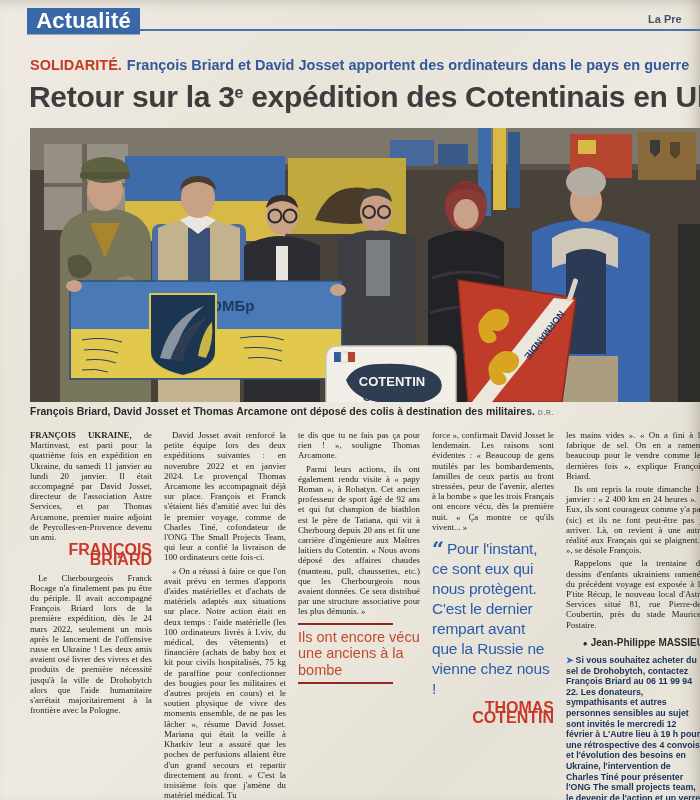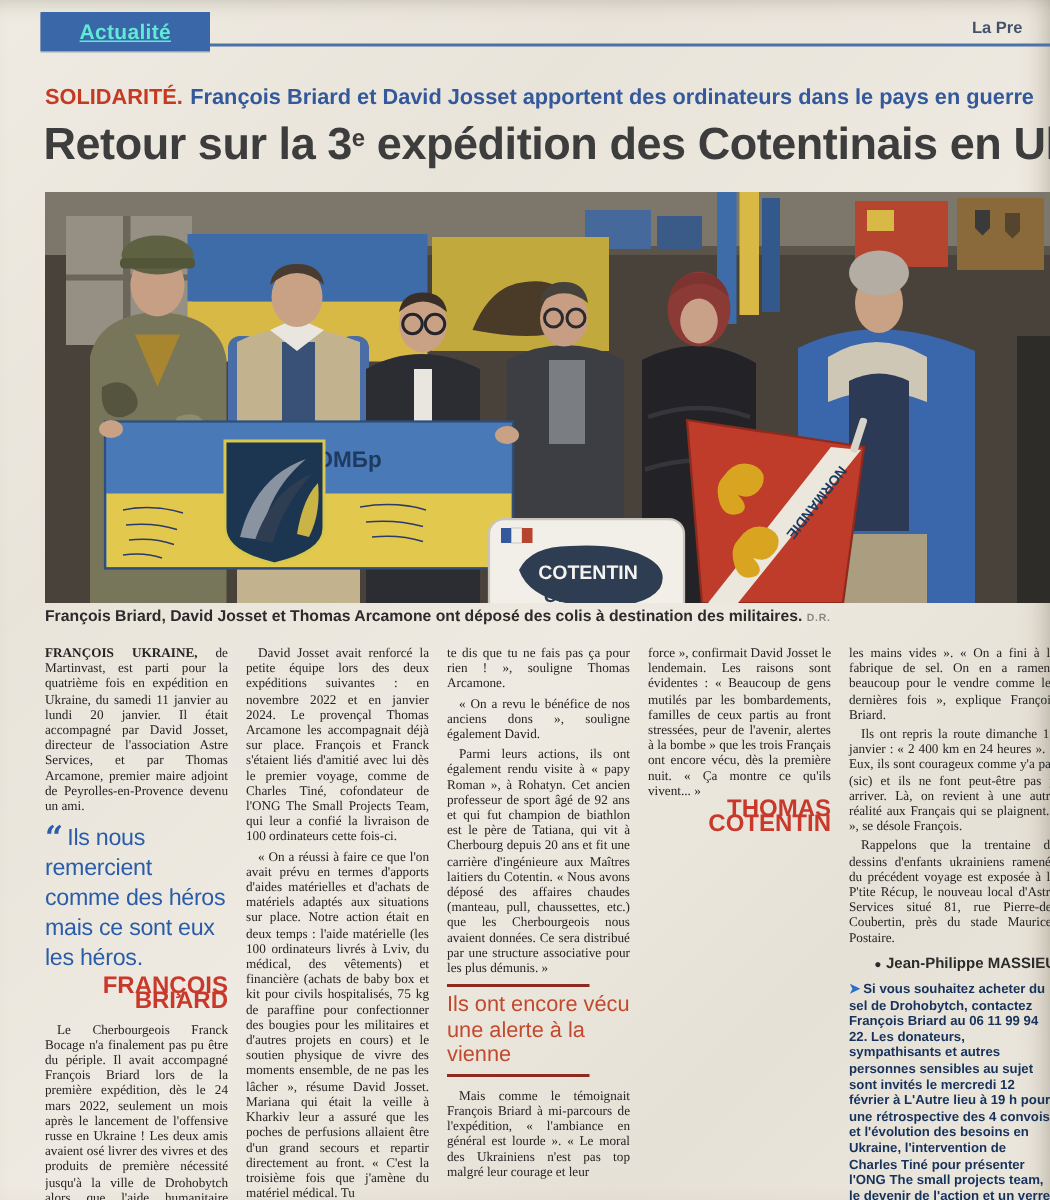--- a/index.html
+++ b/index.html
@@ -5,21 +5,21 @@
   html,body{margin:0;padding:0;}
   body{background:#b7b2a8;font-family:"Liberation Sans",sans-serif;}
   #page{
     position:relative;width:700px;height:800px;margin:0 auto;
     background:linear-gradient(135deg,#efebe2 0%,#e9e4da 28%,#efeae1 55%,#e6e1d6 80%,#ece7dd 100%);
     overflow:hidden;box-shadow:inset -14px 0 18px -12px rgba(90,80,60,.35), inset 0 10px 14px -10px rgba(120,110,90,.30);
   }
   
   .section-box{position:absolute;left:27px;top:8px;width:113px;height:26px;background:#3a67a8;
     display:flex;align-items:center;justify-content:center;box-shadow:0 1px 0 rgba(40,60,100,.4);}
-  .section-box span{color:#5eead4;font-weight:bold;font-size:14px;letter-spacing:.2px;text-decoration:underline;}
+  .section-box span{color:#ffffff;font-weight:bold;font-size:22px;letter-spacing:.2px;}
   .header-rule{position:absolute;left:140px;top:29px;width:575px;height:2px;background:#4a72a8;}
   .masthead{position:absolute;left:648px;top:13px;width:60px;font-size:11px;font-weight:bold;color:#44526b;white-space:nowrap;}
   
   .kicker{position:absolute;left:30px;top:57px;width:680px;font-size:14.5px;font-weight:bold;white-space:nowrap;}
   .kicker .tag{color:#c43a22;margin-right:5px;}
   .kicker .rest{color:#33589b;}
   .headline{position:absolute;left:29px;top:80px;width:680px;font-size:30px;font-weight:bold;color:#3d3d3d;letter-spacing:-.3px;white-space:nowrap;}
   .headline sup{font-size:16px;vertical-align:9px;}
   
   .photo{position:absolute;left:30px;top:128px;width:670px;height:274px;background:#453f38;overflow:hidden;}
@@ -197,44 +197,42 @@
   </div>
   <div class="caption">
     <span>François Briard, David Josset et Thomas Arcamone ont déposé des colis à destination des militaires.</span>
     <span class="credit">D.R.</span>
   </div>
 
   <div class="cols">
 
     <div class="col">
       <p><span class="lead-bold">FRANÇOIS UKRAINE,</span><span> de Martinvast, est parti pour la quatrième fois en expédition en Ukraine, du samedi 11 janvier au lundi 20 janvier. Il était accompagné par David Josset, directeur de l'association Astre Services, et par Thomas Arcamone, premier maire adjoint de Peyrolles-en-Provence devenu un ami.</span></p>
-      <div class="pullquote"><span class="qmark">“</span><span>Ils nous remercient comme des héros mais ce sont eux les héros.</span></div>
       <div class="attribution">FRANÇOIS BRIARD</div>
       <p class="indent">Le Cherbourgeois Franck Bocage n'a finalement pas pu être du périple. Il avait accompagné François Briard lors de la première expédition, dès le 24 mars 2022, seulement un mois après le lancement de l'offensive russe en Ukraine ! Les deux amis avaient osé livrer des vivres et des produits de première nécessité jusqu'à la ville de Drohobytch alors que l'aide humanitaire s'arrêtait majoritairement à la frontière avec la Pologne.</p>
     </div>
 
     <div class="col">
       <p class="indent">David Josset avait renforcé la petite équipe lors des deux expéditions suivantes : en novembre 2022 et en janvier 2024. Le provençal Thomas Arcamone les accompagnait déjà sur place. François et Franck s'étaient liés d'amitié avec lui dès le premier voyage, comme de Charles Tiné, cofondateur de l'ONG The Small Projects Team, qui leur a confié la livraison de 100 ordinateurs cette fois-ci.</p>
       <p class="indent">« On a réussi à faire ce que l'on avait prévu en termes d'apports d'aides matérielles et d'achats de matériels adaptés aux situations sur place. Notre action était en deux temps : l'aide matérielle (les 100 ordinateurs livrés à Lviv, du médical, des vêtements) et financière (achats de baby box et kit pour civils hospitalisés, 75 kg de paraffine pour confectionner des bougies pour les militaires et d'autres projets en cours) et le soutien physique de vivre des moments ensemble, de ne pas les lâcher », résume David Josset. Mariana qui était la veille à Kharkiv leur a assuré que les poches de perfusions allaient être d'un grand secours et repartir directement au front. « C'est la troisième fois que j'amène du matériel médical. Tu</p>
     </div>
 
     <div class="col">
       <p>te dis que tu ne fais pas ça pour rien ! », souligne Thomas Arcamone.</p>
-      <p class="indent">« On a revu le bénéfice de nos anciens dons », souligne également David.</p>
       <p class="indent">Parmi leurs actions, ils ont également rendu visite à « papy Roman », à Rohatyn. Cet ancien professeur de sport âgé de 92 ans et qui fut champion de biathlon est le père de Tatiana, qui vit à Cherbourg depuis 20 ans et fit une carrière d'ingénieure aux Maîtres laitiers du Cotentin. « Nous avons déposé des affaires chaudes (manteau, pull, chaussettes, etc.) que les Cherbourgeois nous avaient données. Ce sera distribué par une structure associative pour les plus démunis. »</p>
       <div class="subhead-block">
         <div class="subhead-rule"></div>
-        <div class="subhead">Ils ont encore vécu une alerte à la vienne</div>
+        <div class="subhead">Ils ont encore vécu une anciens à la bombe</div>
         <div class="subhead-rule"></div>
       </div>
-      <p class="indent">Mais comme le témoignait François Briard à mi-parcours de l'expédition, « l'ambiance en général est lourde ». « Le moral des Ukrainiens n'est pas top malgré leur courage et leur</p>
     </div>
 
     <div class="col">
       <p>force », confirmait David Josset le lendemain. Les raisons sont évidentes : « Beaucoup de gens mutilés par les bombardements, familles de ceux partis au front stressées, peur de l'avenir, alertes à la bombe » que les trois Français ont encore vécu, dès la première nuit. « Ça montre ce qu'ils vivent... »</p>
+      <div class="pullquote"><span class="qmark">“</span><span>Pour l'instant, ce sont eux qui nous protègent. C'est le dernier rempart avant que la Russie ne vienne chez nous !</span></div>
       <div class="attribution">THOMAS COTENTIN</div>
 
     </div>
 
     <div class="col last">
       <p>les mains vides ». « On a fini à la fabrique de sel. On en a ramené beaucoup pour le vendre comme les dernières fois », explique François Briard.</p>
       <p class="indent">Ils ont repris la route dimanche 19 janvier : « 2 400 km en 24 heures ». « Eux, ils sont courageux comme y'a pas (sic) et ils ne font peut-être pas y arriver. Là, on revient à une autre réalité aux Français qui se plaignent... », se désole François.</p>
       <p class="indent">Rappelons que la trentaine de dessins d'enfants ukrainiens ramenés du précédent voyage est exposée à la P'tite Récup, le nouveau local d'Astre Services situé 81, rue Pierre-de-Coubertin, près du stade Maurice-Postaire.</p>
       <div class="byline"><span class="dot">●</span><span>Jean-Philippe MASSIEU</span></div>
       <div class="infobox"><span class="arrow">➤</span><span>Si vous souhaitez acheter du sel de Drohobytch, contactez François Briard au 06 11 99 94 22. Les donateurs, sympathisants et autres personnes sensibles au sujet sont invités le mercredi 12 février à L'Autre lieu à 19 h pour une rétrospective des 4 convois et l'évolution des besoins en Ukraine, l'intervention de Charles Tiné pour présenter l'ONG The small projects team, le devenir de l'action et un verre de l'amitié.</span></div>

